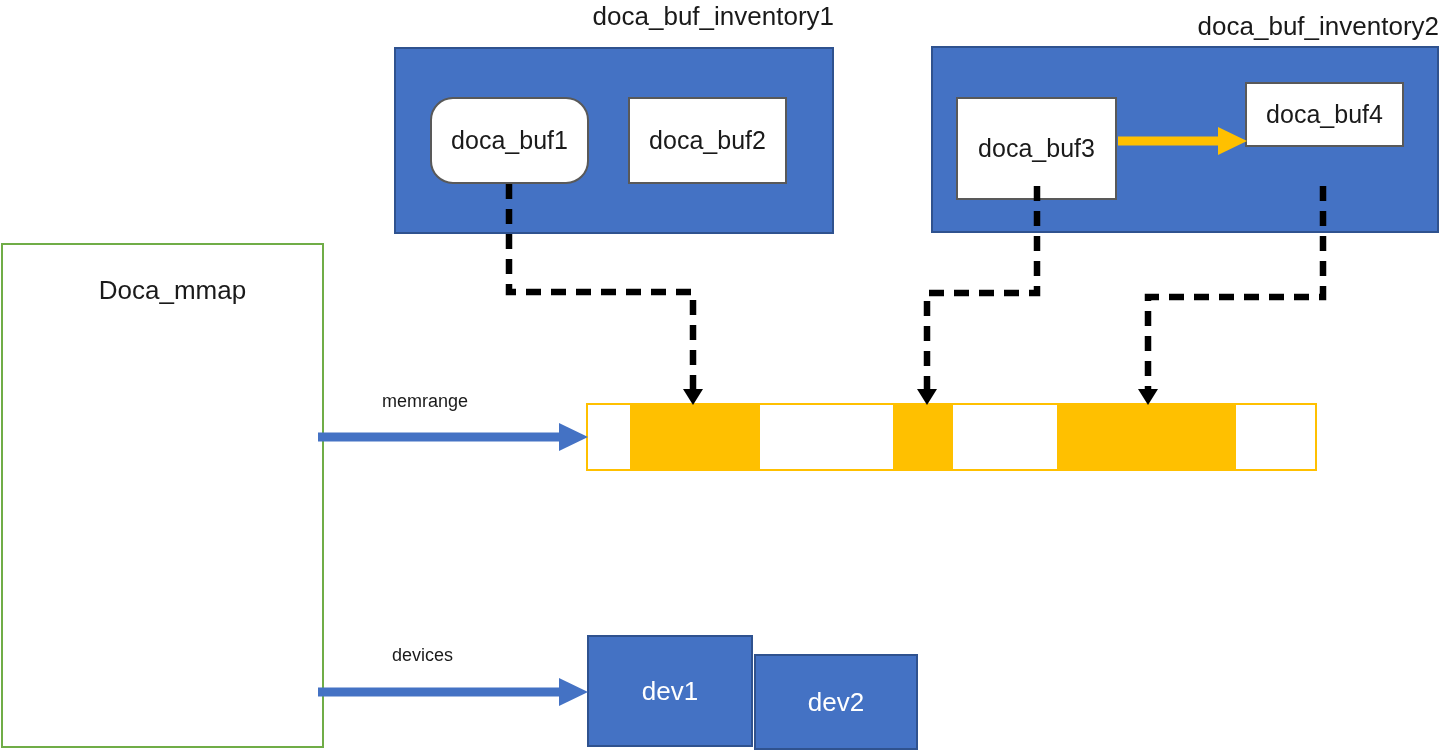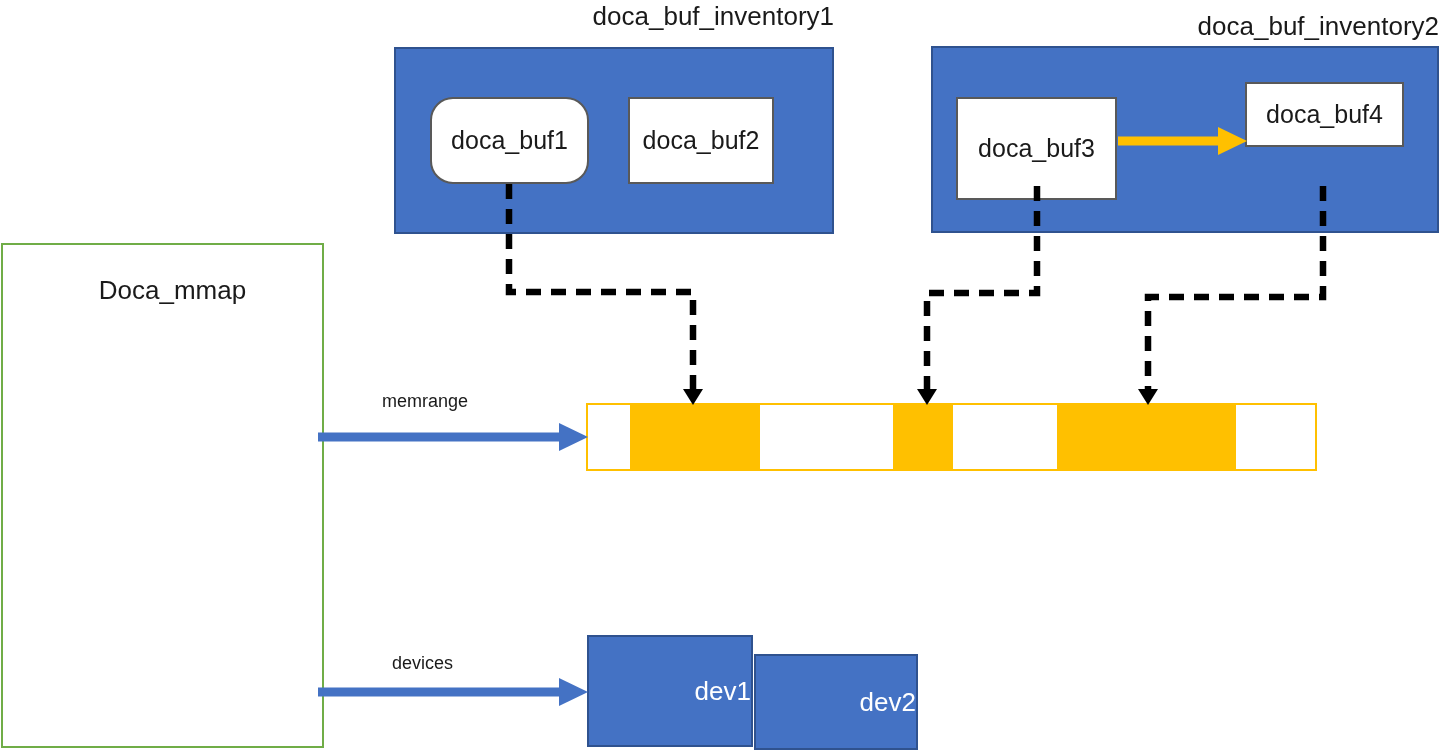--- a/index.html
+++ b/index.html
@@ -46,21 +46,21 @@
     border: 2px solid var(--gold);
     background: var(--white);
     display: flex; overflow: hidden;
   }
   .bar .seg { height: 100%; }
   .bar .seg.mapped { background: var(--gold); }
   .bar .seg.free { background: var(--white); }
   .dev {
     background: var(--blue-fill);
     border: 2px solid var(--blue-border);
-    display: flex; align-items: center; justify-content: flex-end;
+    display: flex; align-items: center; justify-content: center;
     font-size: 26px; color: var(--white);
   }
   svg.connectors { position: absolute; left: 0; top: 0; pointer-events: none; }
   .dashed {
     fill: none; stroke: var(--black); stroke-width: 6.5;
     stroke-dasharray: 15 10;
   }
   .head-black { fill: var(--black); stroke: none; }
   .blue-line { stroke: var(--blue-fill); stroke-width: 9; fill: none; }
   .head-blue { fill: var(--blue-fill); stroke: none; }
@@ -70,38 +70,38 @@
 </head>
 <body>
 
 <div class="abs title" style="left:394px; top:1px; width:440px;">doca_buf_inventory1</div>
 <div class="abs title" style="left:931px; top:11px; width:508px;">doca_buf_inventory2</div>
 
 <div class="abs inv" style="left:394px; top:47px; width:440px; height:187px;"></div>
 <div class="abs buf" style="left:430px; top:97px; width:159px; height:87px;border-radius:23px;">
   <span>doca_buf1</span>
 </div>
-<div class="abs buf" style="left:628px; top:97px; width:146px; height:87px;">
+<div class="abs buf" style="left:628px; top:97px; width:159px; height:87px;">
   <span>doca_buf2</span>
 </div>
 
 <div class="abs inv" style="left:931px; top:46px; width:508px; height:187px;"></div>
 <div class="abs buf" style="left:956px; top:97px; width:161px; height:103px;">
   <span>doca_buf3</span>
 </div>
 <div class="abs buf" style="left:1245px; top:82px; width:159px; height:65px;text-align:center;">
   <span>doca_buf4</span>
 </div>
 
 <div class="abs mmap" style="left:1px; top:243px; width:323px; height:505px;padding-left:20px;">
   <span>Doca_mmap</span>
 </div>
 
 <div class="abs edge-label" style="left:382px; top:391px;">memrange</div>
-<div class="abs edge-label" style="left:392px; top:645px;margin-top:8px;">devices</div>
+<div class="abs edge-label" style="left:392px; top:645px;">devices</div>
 
 <div class="abs bar" style="left:586px; top:403px; width:731px; height:68px;">
     <div class="seg free" style="flex: 42 0 0px;"></div>
     <div class="seg mapped" style="flex: 131 0 0px;"></div>
     <div class="seg free" style="flex: 134 0 0px;"></div>
     <div class="seg mapped" style="flex: 60 0 0px;"></div>
     <div class="seg free" style="flex: 105 0 0px;"></div>
     <div class="seg mapped" style="flex: 180 0 0px;"></div>
     <div class="seg free" style="flex: 79 0 0px;"></div>
   </div>

